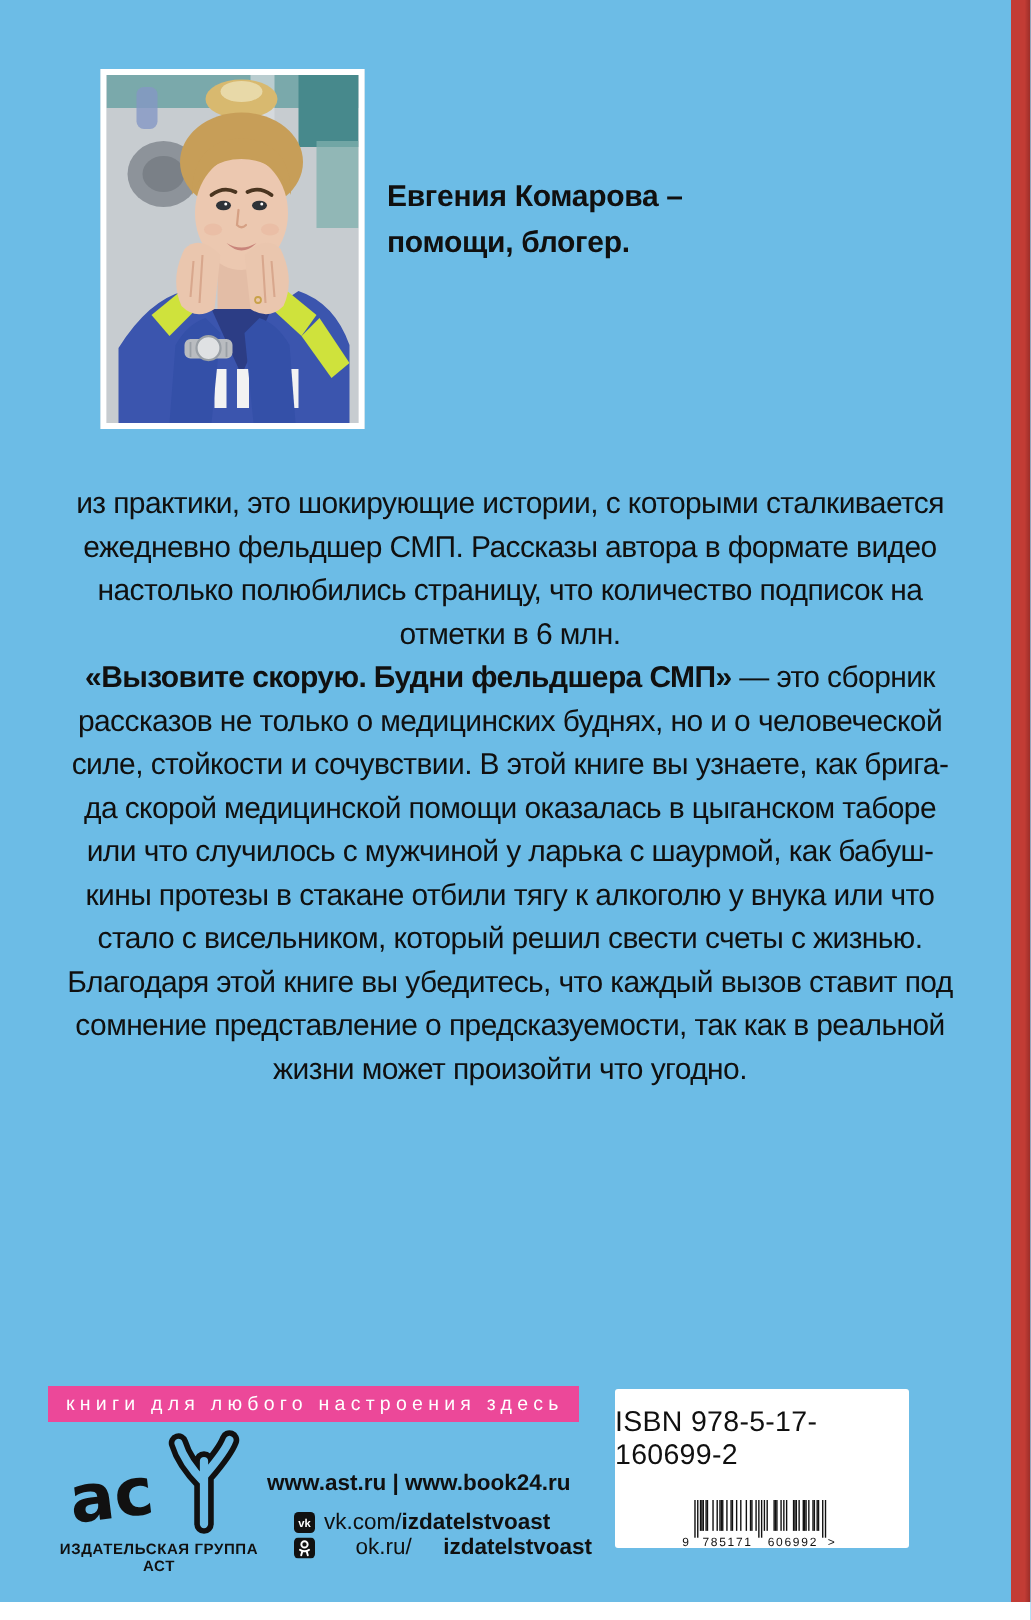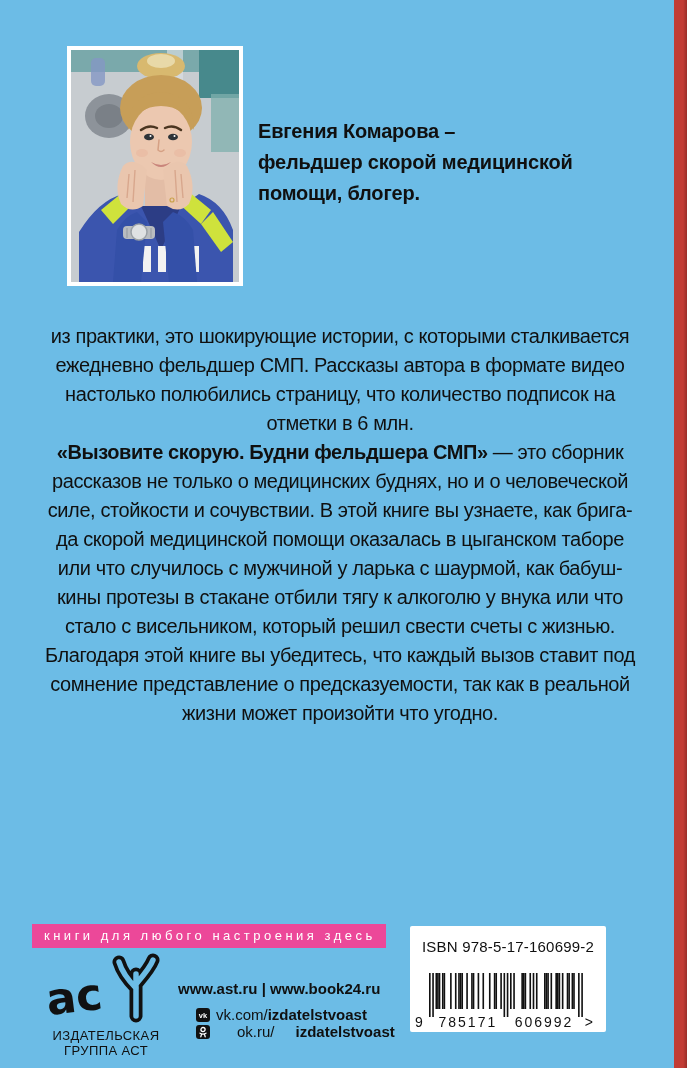--- a/index.html
+++ b/index.html
@@ -38,37 +38,37 @@
   .banner{
     position:absolute;left:32px;top:924px;
     background:#ec4899;color:#ffffff;
     font-size:13px;font-weight:normal;letter-spacing:3.5px;
     padding:4px 10px 5px 12px;white-space:nowrap;
   }
   
   .logo{position:absolute;left:44px;top:950px;width:130px;height:76px;}
   .tagline{
     position:absolute;left:38px;top:1028px;width:136px;text-align:center;
-    font-size:13px;letter-spacing:0.4px;font-weight:normal;
+    font-size:10px;letter-spacing:0.4px;font-weight:bold;
   }
   
   .sites{position:absolute;left:178px;top:980px;font-size:15px;font-weight:bold;white-space:nowrap;}
   .social-row{position:absolute;left:196px;font-size:15px;white-space:nowrap;display:flex;align-items:center;}
   .social-row.vk{top:1006px;}
   .social-row.ok{top:1023px;gap:21px;}
   .social-row .sicon{width:14px;height:14px;margin-right:6px;display:inline-block;}
   .social-row b{font-weight:bold;}
   
   .barcode-box{
     position:absolute;left:410px;top:926px;width:196px;height:106px;
     background:#ffffff;border-radius:2px;
     display:flex;flex-direction:column;align-items:center;
     padding-top:12px;box-sizing:border-box;
   }
-  .isbn-label{font-size:15px;letter-spacing:0.2px;margin-bottom:18px;}
+  .isbn-label{font-size:19px;letter-spacing:0.2px;margin-bottom:18px;}
 </style>
 </head>
 <body>
 
 <div class="page">
 
   <div class="spine"></div>
 
   <div class="photo-frame">
     <svg viewBox="0 0 168 232">
@@ -121,21 +121,20 @@
       <circle cx="101" cy="150" r="2" fill="none" stroke="#c9a24a" stroke-width="1.2"></circle>
 
       <rect x="52" y="176" width="32" height="13" rx="4" fill="#b9bcc0"></rect>
       <circle cx="68" cy="182" r="8" fill="#dfe1e3" stroke="#9aa0a6" stroke-width="1.5"></circle>
       <path d="M56,178 L56,188 M80,178 L80,188" stroke="#9aa0a6" stroke-width="1.2"></path>
     </svg>
   </div>
 
   <div class="author-heading">
     <div>Евгения Комарова –</div>
-    <div>фельдшер скорой медицинской</div>
     <div>помощи, блогер.</div>
   </div>
 
   <div class="annotation">
       <div class="ln"><span>из практики, это шокирующие истории, с которыми сталкивается</span></div>
       <div class="ln"><span>ежедневно фельдшер СМП. Рассказы автора в формате видео</span></div>
       <div class="ln"><span>настолько полюбились страницу, что количество подписок на</span></div>
       <div class="ln"><span>отметки в 6 млн.</span></div>
       <div class="ln"><b>«Вызовите скорую. Будни фельдшера СМП»</b><span> — это сборник</span></div>
       <div class="ln"><span>рассказов не только о медицинских буднях, но и о человеческой</span></div>

